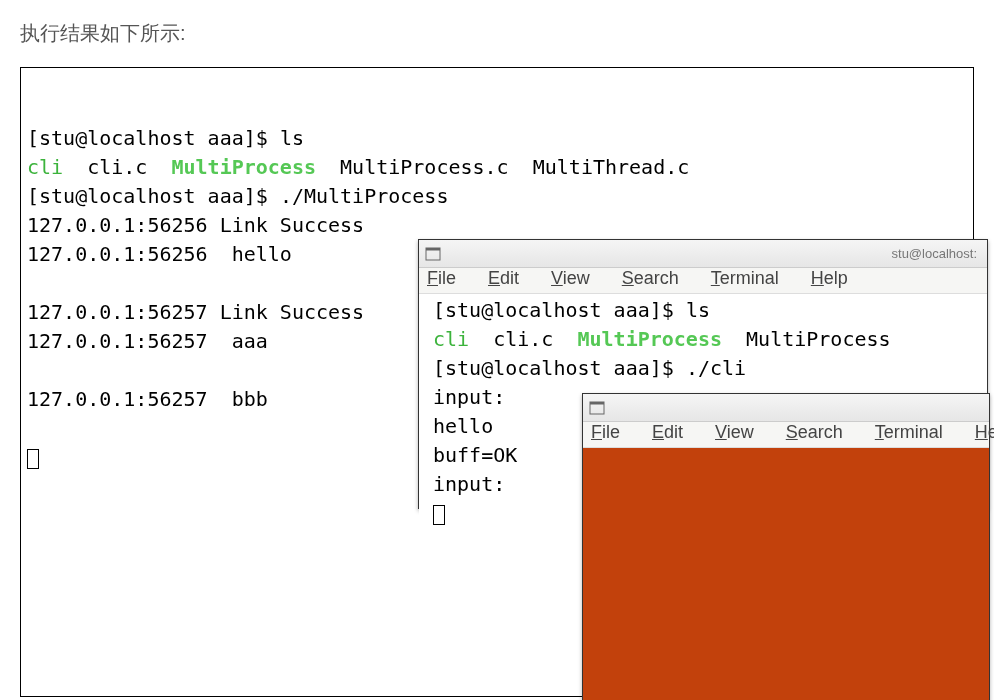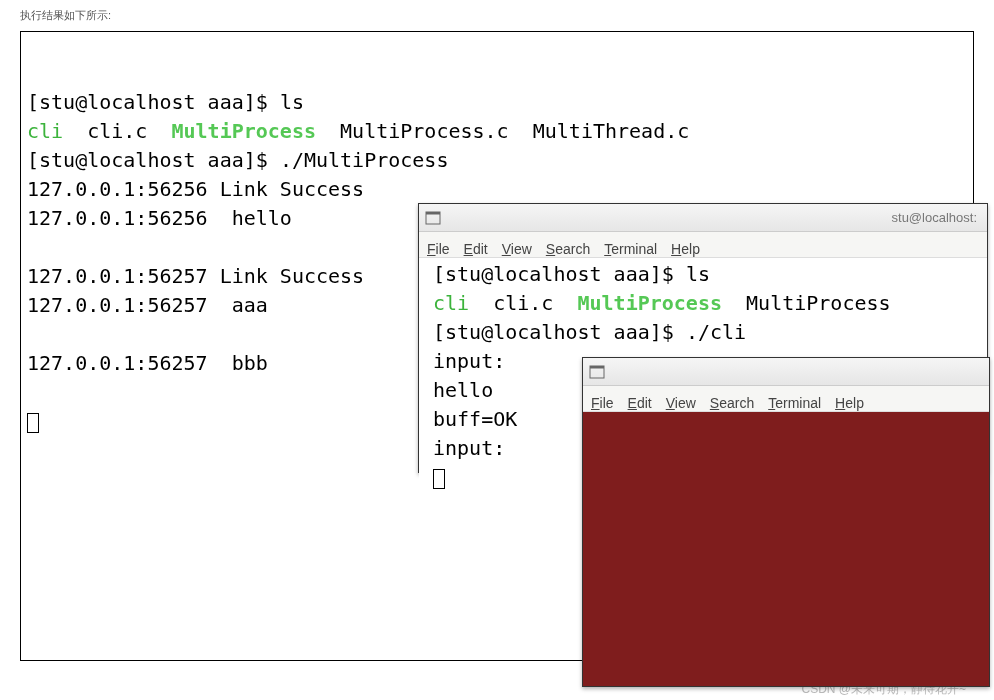--- a/index.html
+++ b/index.html
@@ -8,22 +8,22 @@
       box-sizing: border-box;
     }
     body {
       font-family: sans-serif;
       background: #fff;
       width: 994px;
       height: 700px;
       position: relative;
     }
     .caption {
-      padding: 8px 20px;
-      font-size: 11px;
+      padding: 20px 20px;
+      font-size: 20px;
       color: #555;
     }
     .main-area {
       position: relative;
       margin: 0 20px 20px 20px;
       width: 954px;
       height: 630px;
     }
     .terminal-back {
       position: absolute;
@@ -58,21 +58,21 @@
     }
     .cursor-block {
       display: inline-block;
       width: 12px;
       height: 20px;
       background: #000;
       vertical-align: text-bottom;
     }
     .window {
       position: absolute;
-      background: #7f1d1d;
+      background: #c2410c;
       border: 1.5px solid #333;
       box-shadow: 0 2px 4px rgba(0,0,0,0.3);
     }
     .titlebar {
       height: 28px;
       background: linear-gradient(#f5f5f5, #e6e6e6);
       border-bottom: 1px solid #ccc;
       display: flex;
       align-items: center;
       padding: 0 6px;
@@ -93,25 +93,25 @@
       text-align: right;
       padding-right: 4px;
       color: #777;
       font-size: 13px;
     }
     .menubar {
       height: 26px;
       background: #f6f6f4;
       border-bottom: 1px solid #ddd;
       display: flex;
-      align-items: flex-end;
+      align-items: flex-start;
       padding: 0 8px;
-      font-size: 14px;
+      font-size: 18px;
       color: #444;
-      gap: 14px;
+      gap: 32px;
     }
     .menuitem {
       cursor: default;
     }
     .menuitem .ul {
       text-decoration: underline;
     }
     .window-body {
       padding: 2px 14px;
       background: #fff;

